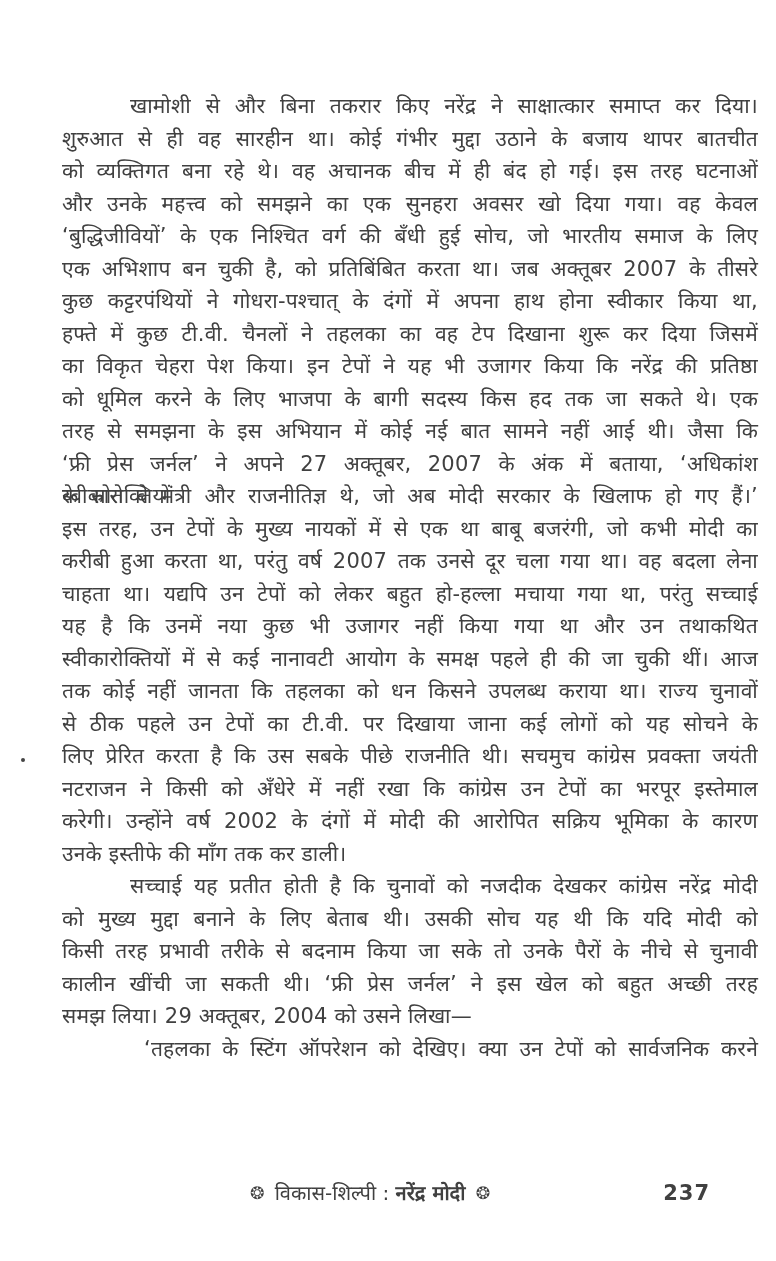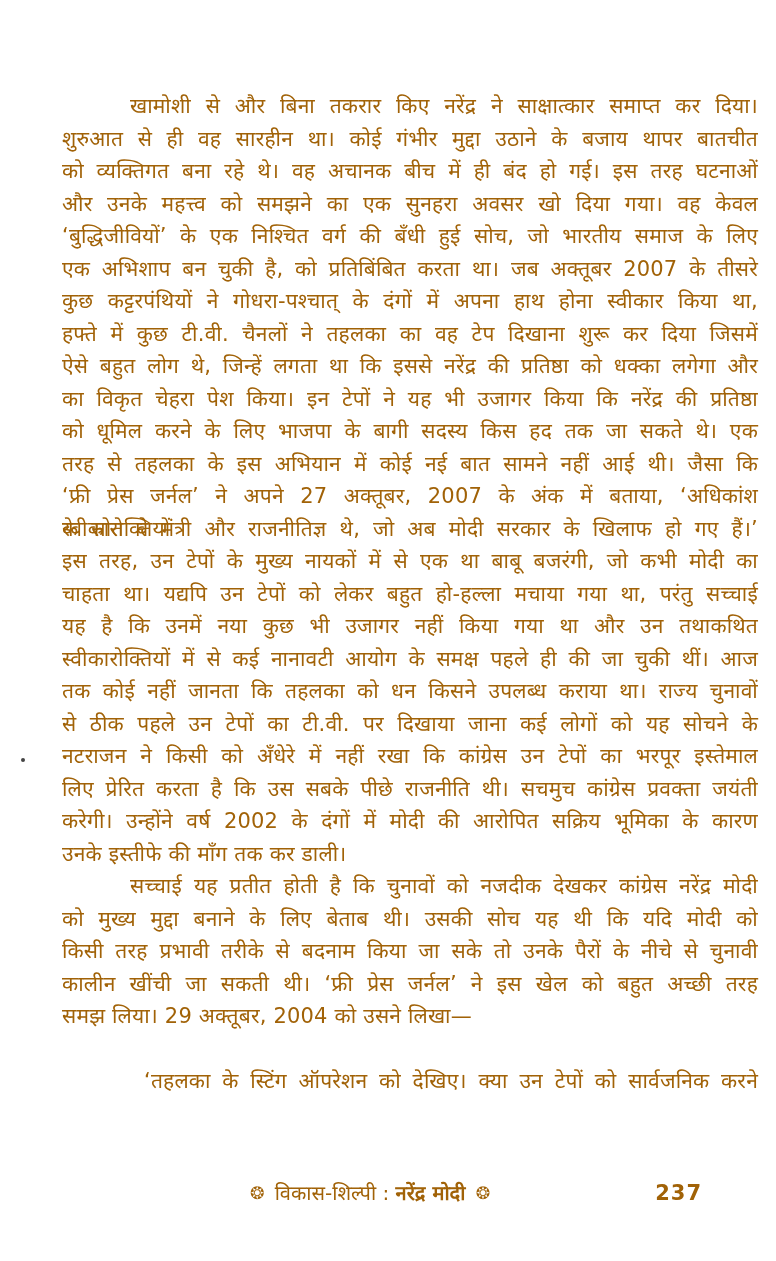--- a/index.html
+++ b/index.html
@@ -7,39 +7,39 @@
     padding: 0;
     background: #ffffff;
   }
   .page {
     position: relative;
     width: 776px;
     height: 1261px;
     background: #ffffff;
     overflow: hidden;
     font-family: "DejaVu Sans", "Liberation Sans", sans-serif;
-    color: #a16207;
+    color: #404040;
   }
   .text-block {
     position: absolute;
     left: 62px;
     top: 90px;
     width: 696px;
   }
   .line {
     font-size: 21px;
     line-height: 32.5px;
     height: 32.5px;
     white-space: normal;
     text-align: justify;
     text-align-last: justify;
     letter-spacing: 0.2px;
   }
   .line.para-start { padding-left: 68px; }
-  .line.quote-start { padding-left: 82px; margin-top: 32px; }
+  .line.quote-start { padding-left: 82px; }
   .line.para-last {
     text-align: right;
     text-align-last: left;
   }
   .footer {
     position: absolute;
     left: 62px;
     top: 1178px;
     width: 696px;
     height: 32px;
@@ -56,21 +56,21 @@
   .footer-title .bold { font-weight: bold; }
   .footer-ornament {
     font-size: 17px;
     position: relative;
     top: -1px;
     display: inline-block;
     padding: 0 4px;
   }
   .page-number {
     position: absolute;
-    right: 56px;
+    right: 48px;
     top: 0;
     font-size: 21px;
     line-height: 30px;
     font-weight: bold;
     letter-spacing: 1px;
   }
   .speck {
     position: absolute;
     left: 21px;
     top: 758px;
@@ -87,34 +87,34 @@
 
   <div class="text-block">
     <div class="line para-start">खामोशी से और बिना तकरार किए नरेंद्र ने साक्षात्कार समाप्त कर दिया।</div>
     <div class="line">शुरुआत से ही वह सारहीन था। कोई गंभीर मुद्दा उठाने के बजाय थापर बातचीत</div>
     <div class="line">को व्यक्तिगत बना रहे थे। वह अचानक बीच में ही बंद हो गई। इस तरह घटनाओं</div>
     <div class="line">और उनके महत्त्व को समझने का एक सुनहरा अवसर खो दिया गया। वह केवल</div>
     <div class="line">‘बुद्धिजीवियों’ के एक निश्चित वर्ग की बँधी हुई सोच, जो भारतीय समाज के लिए</div>
     <div class="line">एक अभिशाप बन चुकी है, को प्रतिबिंबित करता था। जब अक्तूबर 2007 के तीसरे</div>
     <div class="line">कुछ कट्टरपंथियों ने गोधरा-पश्चात् के दंगों में अपना हाथ होना स्वीकार किया था,</div>
     <div class="line">हफ्ते में कुछ टी.वी. चैनलों ने तहलका का वह टेप दिखाना शुरू कर दिया जिसमें</div>
-    <div class="line">ऐसे बहुत लोग थे, जिन्हें लगता था कि इससे नरेंद्र की प्रतिष्ठा को धक्का लगेगा और</div>
     <div class="line">का विकृत चेहरा पेश किया। इन टेपों ने यह भी उजागर किया कि नरेंद्र की प्रतिष्ठा</div>
     <div class="line">को धूमिल करने के लिए भाजपा के बागी सदस्य किस हद तक जा सकते थे। एक</div>
-    <div class="line">तरह से तहलका के इस अभियान में कोई नई बात सामने नहीं आई थी। जैसा कि</div>
+    <div class="line">तरह से समझना के इस अभियान में कोई नई बात सामने नहीं आई थी। जैसा कि</div>
     <div class="line">‘फ्री प्रेस जर्नल’ ने अपने 27 अक्तूबर, 2007 के अंक में बताया, ‘अधिकांश स्वीकारोक्तियों</div>
     <div class="line">के स्रोत वे मंत्री और राजनीतिज्ञ थे, जो अब मोदी सरकार के खिलाफ हो गए हैं।’</div>
     <div class="line">इस तरह, उन टेपों के मुख्य नायकों में से एक था बाबू बजरंगी, जो कभी मोदी का</div>
+    <div class="line">करीबी हुआ करता था, परंतु वर्ष 2007 तक उनसे दूर चला गया था। वह बदला लेना</div>
     <div class="line">चाहता था। यद्यपि उन टेपों को लेकर बहुत हो-हल्ला मचाया गया था, परंतु सच्चाई</div>
     <div class="line">यह है कि उनमें नया कुछ भी उजागर नहीं किया गया था और उन तथाकथित</div>
     <div class="line">स्वीकारोक्तियों में से कई नानावटी आयोग के समक्ष पहले ही की जा चुकी थीं। आज</div>
     <div class="line">तक कोई नहीं जानता कि तहलका को धन किसने उपलब्ध कराया था। राज्य चुनावों</div>
     <div class="line">से ठीक पहले उन टेपों का टी.वी. पर दिखाया जाना कई लोगों को यह सोचने के</div>
+    <div class="line">लिए प्रेरित करता है कि उस सबके पीछे राजनीति थी। सचमुच कांग्रेस प्रवक्ता जयंती</div>
     <div class="line">नटराजन ने किसी को अँधेरे में नहीं रखा कि कांग्रेस उन टेपों का भरपूर इस्तेमाल</div>
-    <div class="line">लिए प्रेरित करता है कि उस सबके पीछे राजनीति थी। सचमुच कांग्रेस प्रवक्ता जयंती</div>
     <div class="line">करेगी। उन्होंने वर्ष 2002 के दंगों में मोदी की आरोपित सक्रिय भूमिका के कारण</div>
     <div class="line para-last">उनके इस्तीफे की माँग तक कर डाली।</div>
     <div class="line para-start">सच्चाई यह प्रतीत होती है कि चुनावों को नजदीक देखकर कांग्रेस नरेंद्र मोदी</div>
     <div class="line">को मुख्य मुद्दा बनाने के लिए बेताब थी। उसकी सोच यह थी कि यदि मोदी को</div>
     <div class="line">किसी तरह प्रभावी तरीके से बदनाम किया जा सके तो उनके पैरों के नीचे से चुनावी</div>
     <div class="line">कालीन खींची जा सकती थी। ‘फ्री प्रेस जर्नल’ ने इस खेल को बहुत अच्छी तरह</div>
     <div class="line para-last">समझ लिया। 29 अक्तूबर, 2004 को उसने लिखा—</div>
     <div class="line quote-start">‘तहलका के स्टिंग ऑपरेशन को देखिए। क्या उन टेपों को सार्वजनिक करने</div>
   </div>
 

